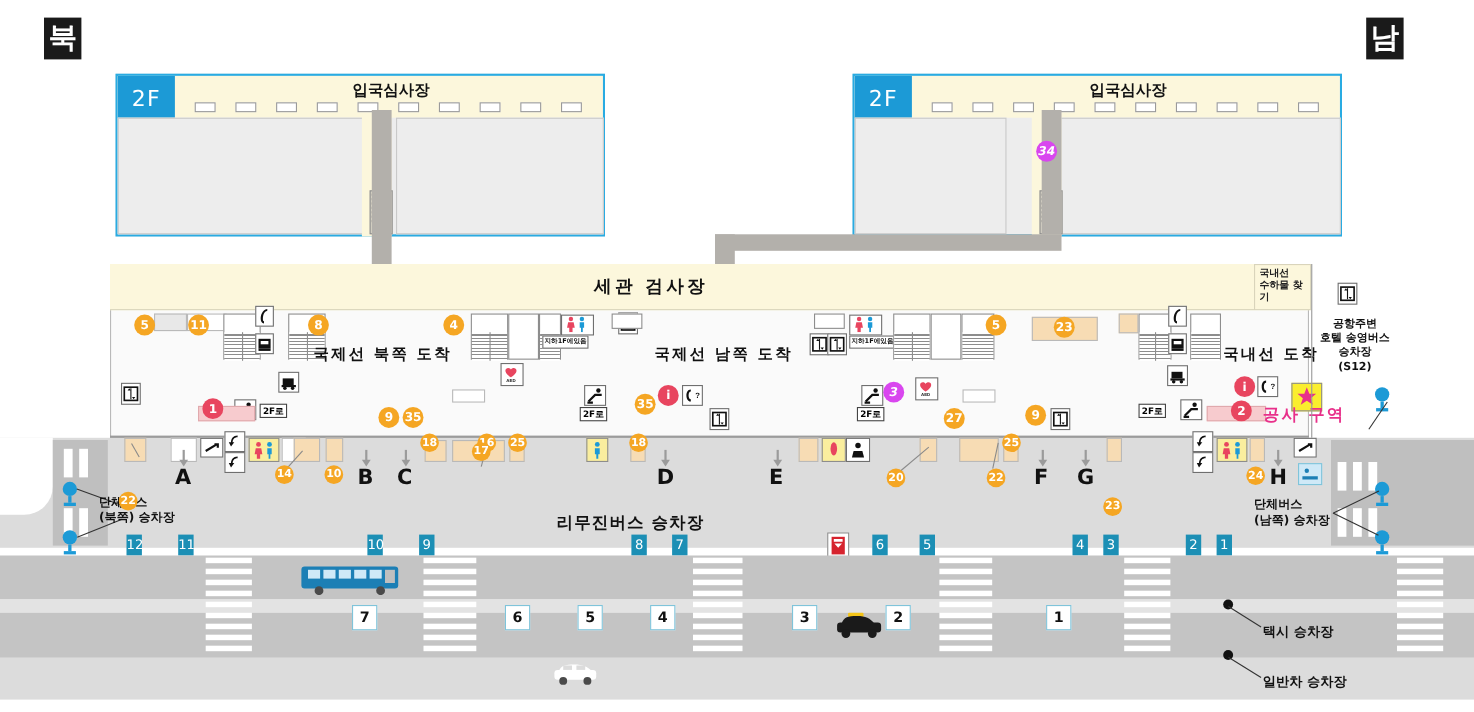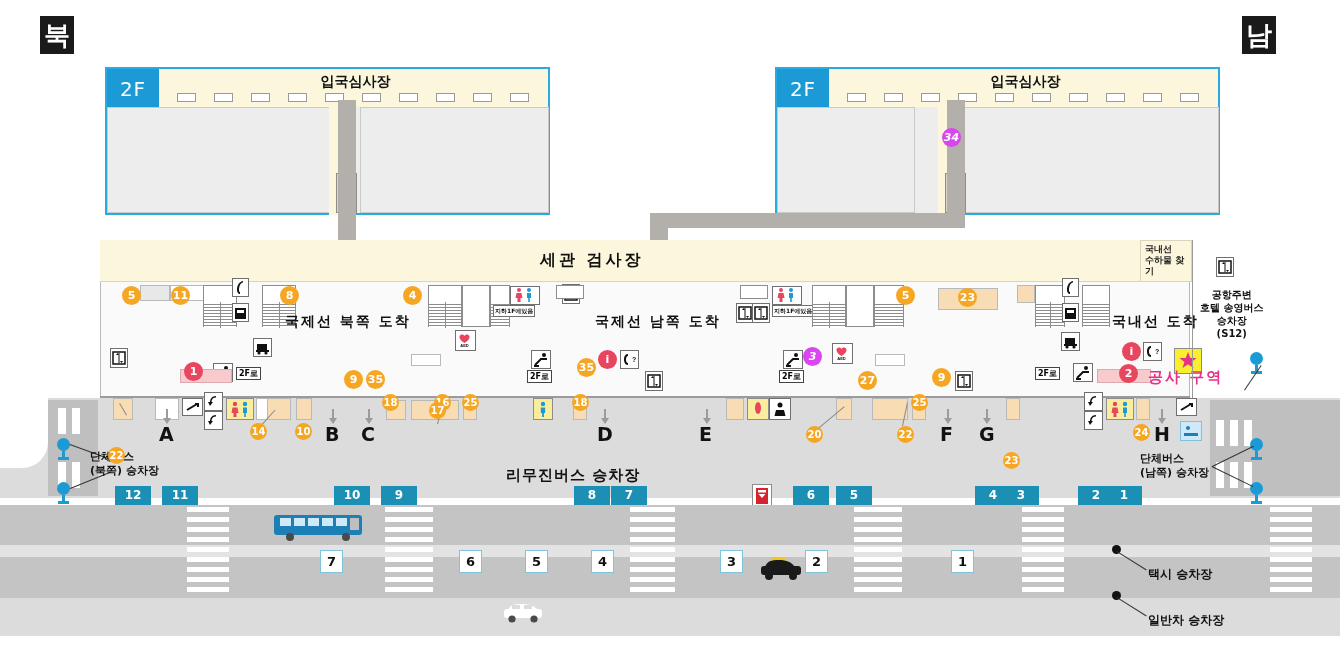--- a/index.html
+++ b/index.html
@@ -57,22 +57,22 @@
   
   .sidewalk{position:absolute;background:#DCDCDC;}
   .road{position:absolute;background:#C4C4C4;}
   .roadlight{position:absolute;background:#E3E3E3;}
   .zebra{position:absolute;}
   .zebra i{display:block;height:5px;background:#ffffff;margin-bottom:5px;}
   .letter{position:absolute;font-size:19px;font-weight:bold;color:#111;}
   .doorarrow{position:absolute;width:0;height:0;border-left:4px solid transparent;
              border-right:4px solid transparent;border-top:6px solid #9b9b9b;}
   .doorstem{position:absolute;width:2px;background:#9b9b9b;}
-  .stopnum{position:absolute;background:#1C8FB5;color:#fff;font-weight:bold;font-size:12px;
-           width:36px;height:19px;line-height:19px;text-align:center;}
+  .stopnum{position:absolute;background:#1C8FB5;color:#fff;font-weight:normal;font-size:12px;
+           width:14px;height:19px;line-height:19px;text-align:center;}
   .stopnum2{position:absolute;background:#ffffff;color:#111;font-weight:bold;font-size:13px;
             width:21px;height:21px;line-height:21px;text-align:center;border:1px solid #7FC4DA;}
   .ktext{position:absolute;font-size:11px;font-weight:bold;color:#111;line-height:14px;
          white-space:nowrap;}
   .rtext{position:absolute;font-size:12px;font-weight:bold;color:#111;white-space:nowrap;}
   .worksite{position:absolute;font-size:15px;font-weight:bold;color:#E8308A;letter-spacing:2px;}
   .sidetext{position:absolute;font-size:10px;font-weight:bold;color:#111;line-height:13px;text-align:center;}
   .vline{position:absolute;background:#9a9a9a;width:1px;}
   .pin{position:absolute;}
   .pin .head{width:13px;height:13px;border-radius:50%;background:#1C9AD6;}

